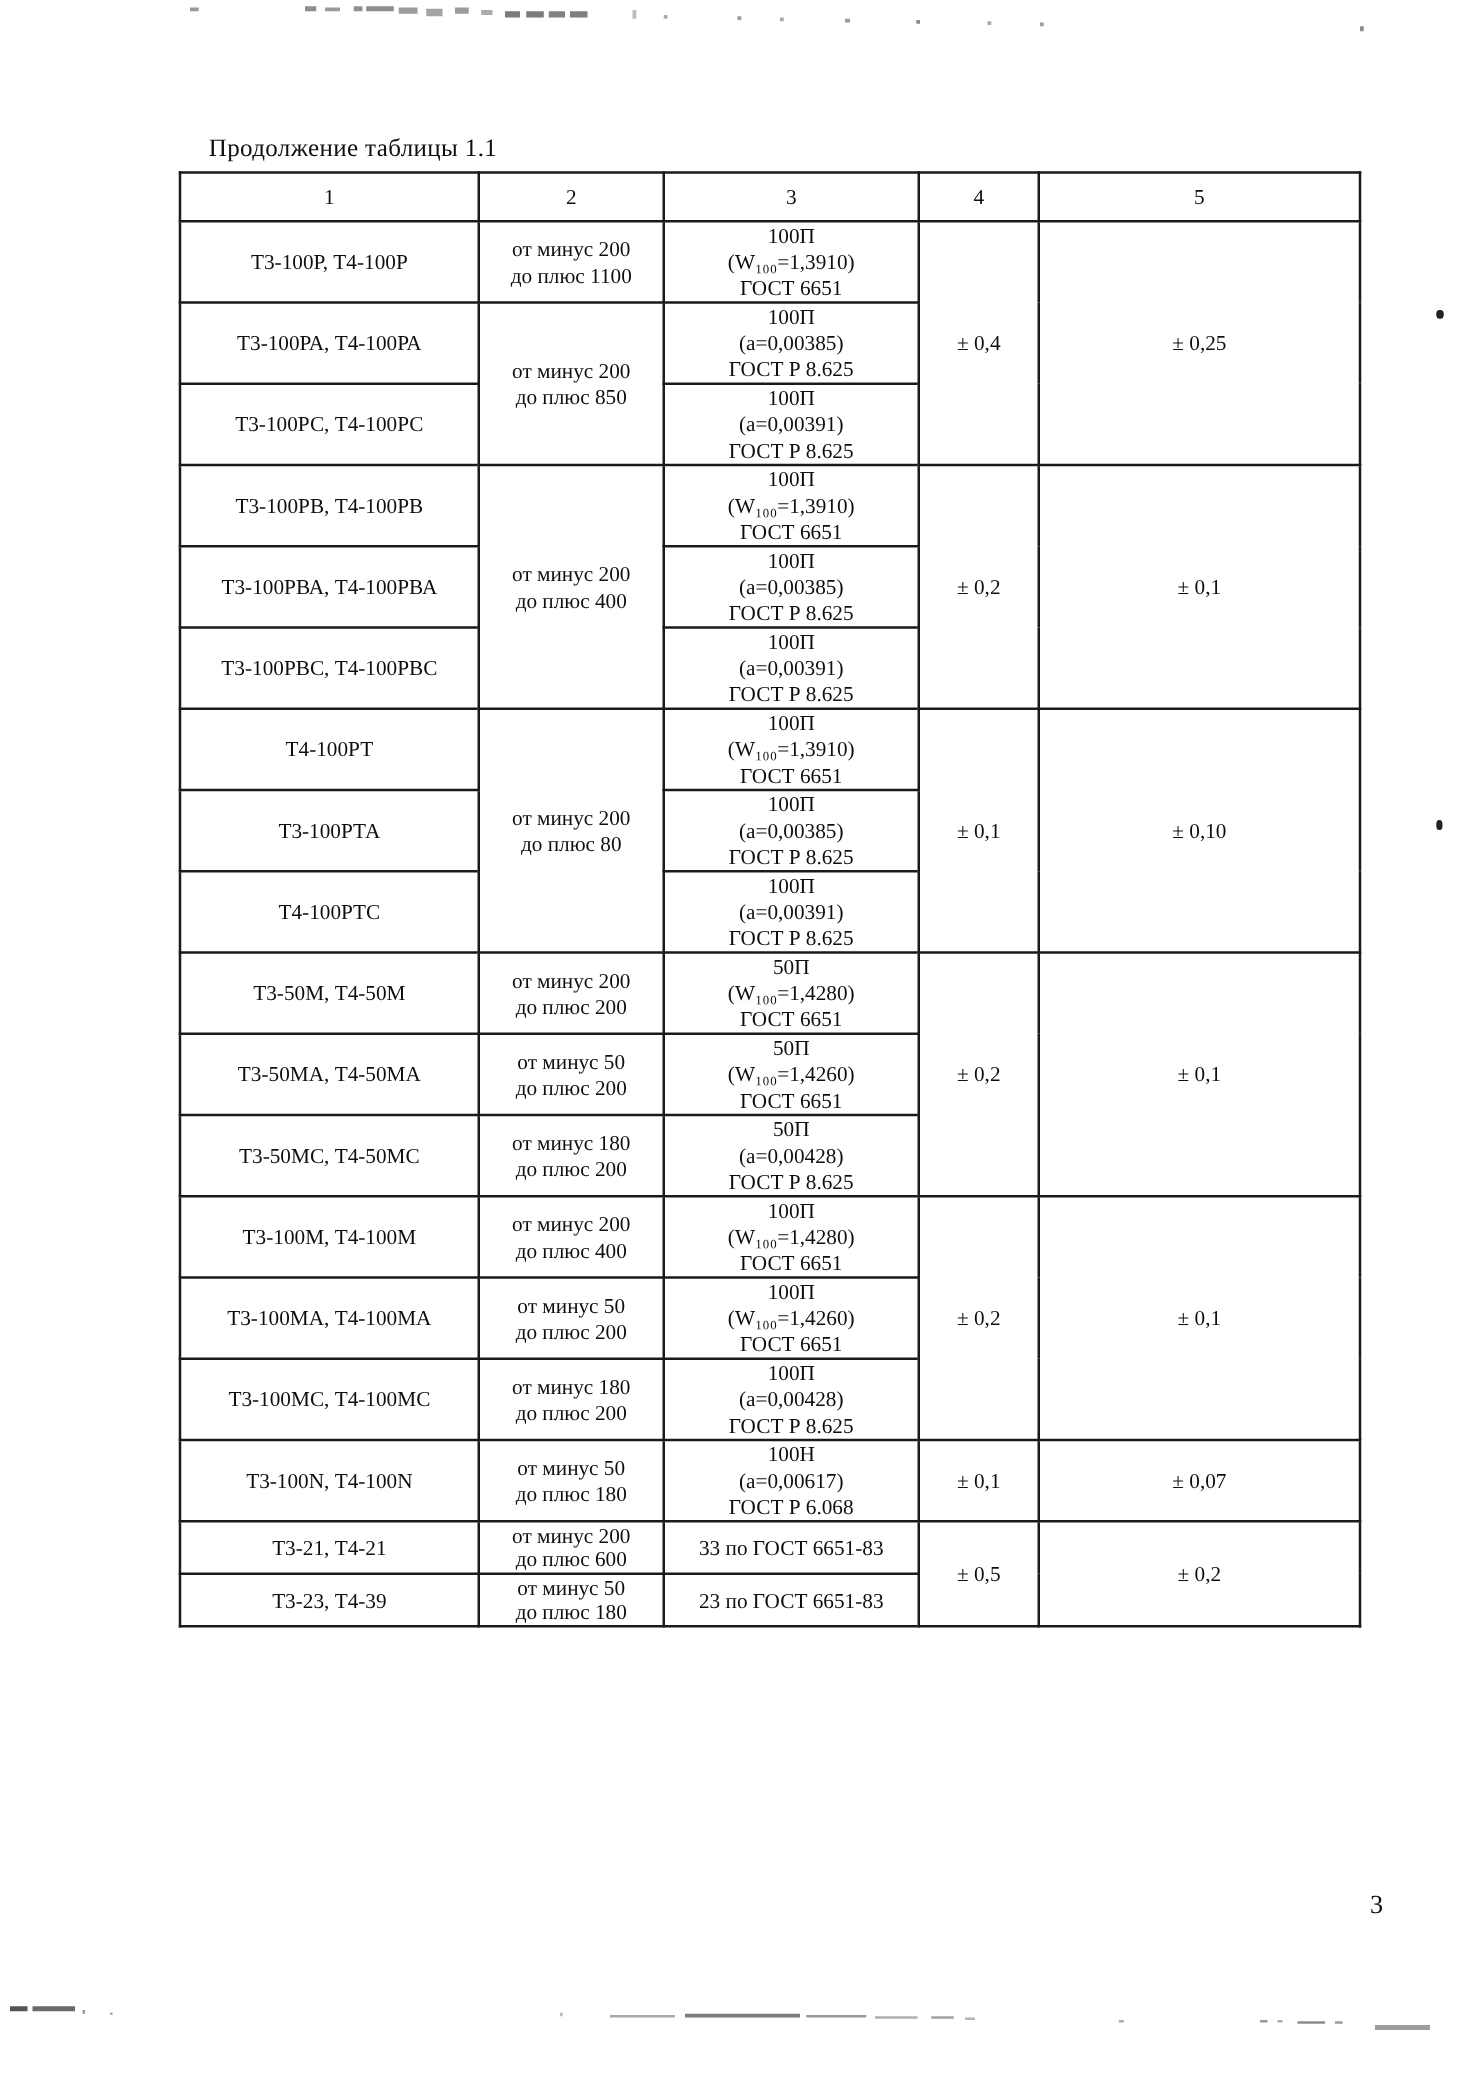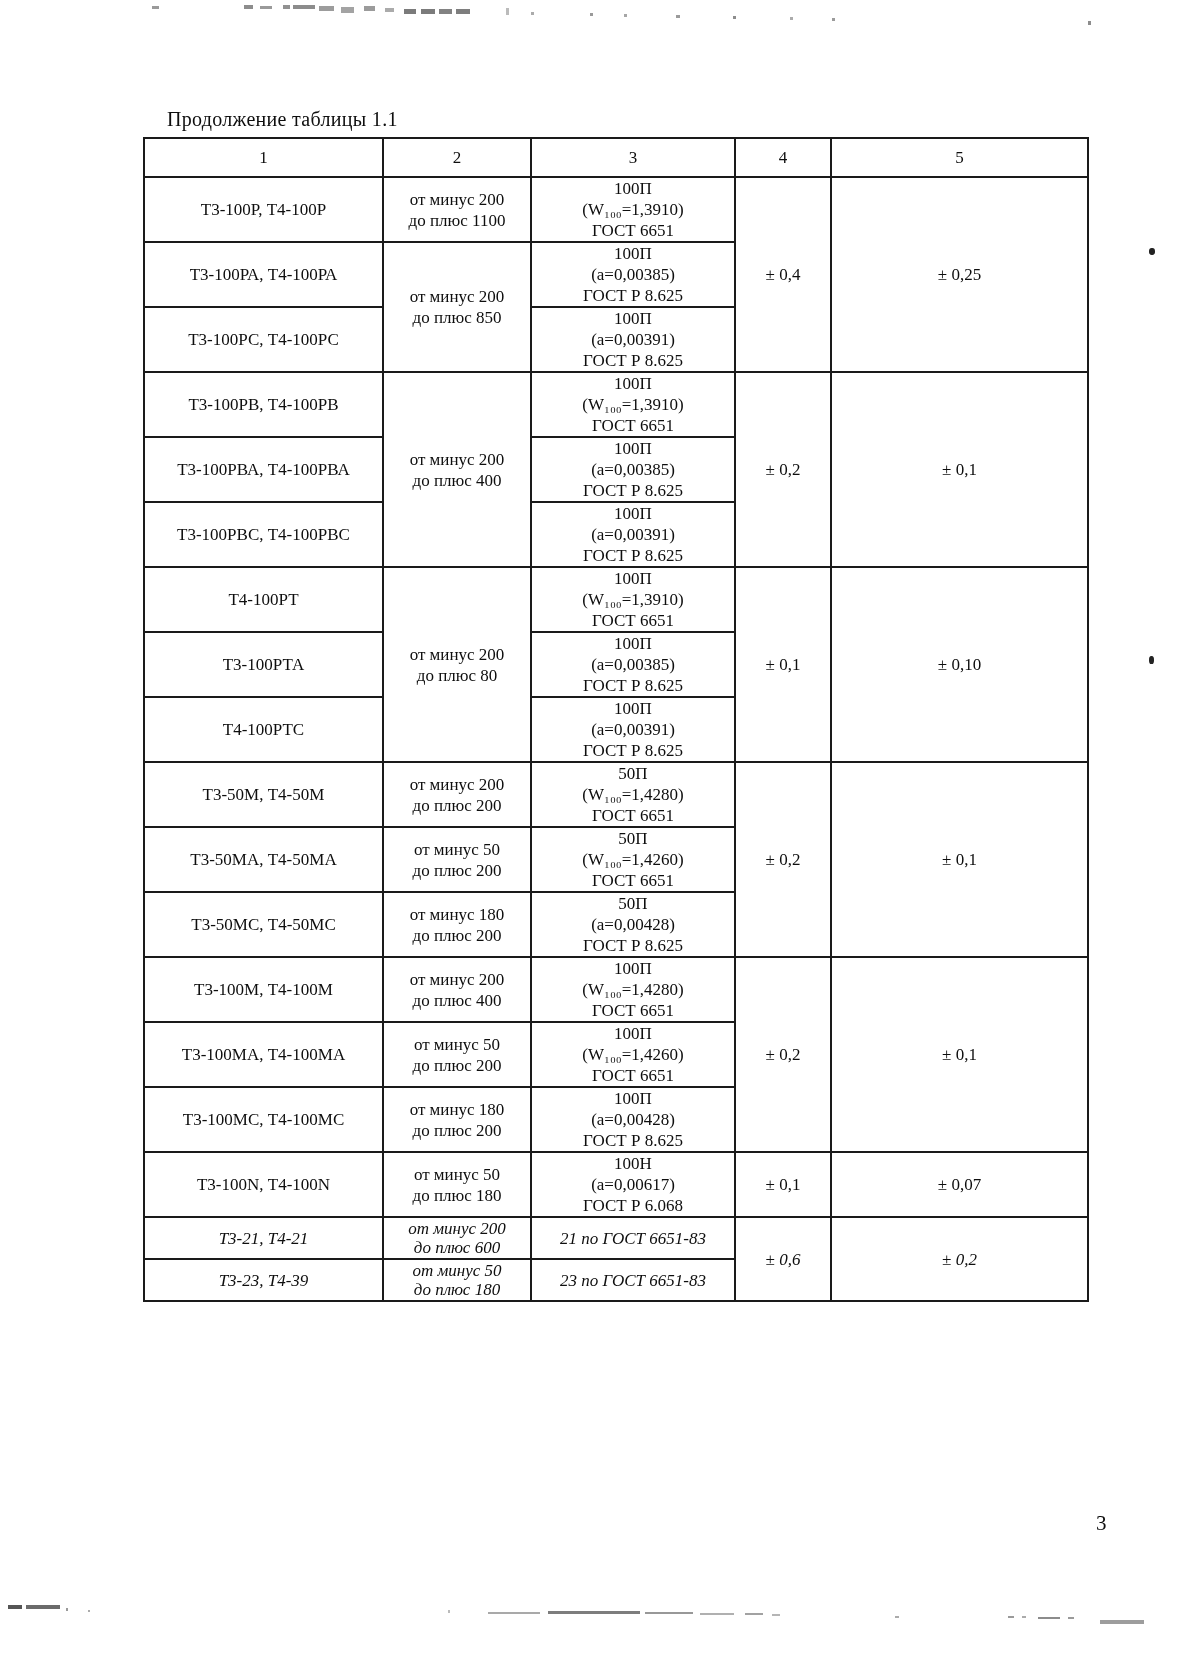--- a/index.html
+++ b/index.html
@@ -32,21 +32,21 @@
     vertical-align: middle;
     font-size: 17px;
     line-height: 21px;
     white-space: pre-line;
     font-weight: normal;
   }
   table.t13 thead tr { height: 39px; }
   table.t13 thead th { font-size: 17px; }
   table.t13 tbody tr { height: 65px; }
   table.t13 tbody tr.short { height: 42px; }
-  table.t13 tbody tr.short td { line-height: 19px; font-style: italic; }
+  table.t13 tbody tr.short td { line-height: 19px; }
   .pagenum {
     position: absolute;
     left: 1096px; top: 1511px;
     font-size: 21px;
   }
   .artifact { position: absolute; }
   .speck { border-radius: 45%; }
 </style>
 </head>
 <body>
@@ -230,22 +230,22 @@
 (a=0,00617)
 ГОСТ Р 6.068</td>
       <td>± 0,1</td>
       <td>± 0,07</td>
     </tr>
 
     <tr class="short">
       <td>Т3-21, Т4-21</td>
       <td>от минус 200
 до плюс 600</td>
-      <td>21 по ГОСТ 6651-83</td>
-      <td rowspan="2">± 0,6</td>
+      <td>33 по ГОСТ 6651-83</td>
+      <td rowspan="2">± 0,5</td>
       <td rowspan="2">± 0,2</td>
     </tr>
     <tr class="short">
       <td>Т3-23, Т4-39</td>
       <td>от минус 50
 до плюс 180</td>
       <td>23 по ГОСТ 6651-83</td>
     </tr>
   </tbody>
 </table>

